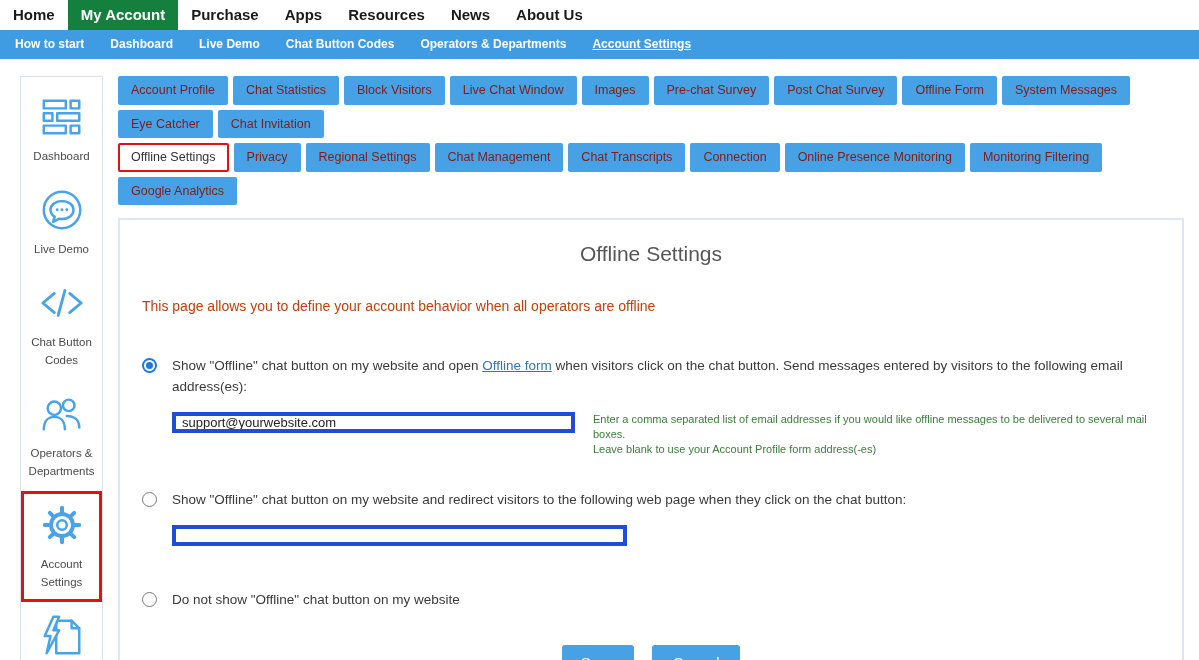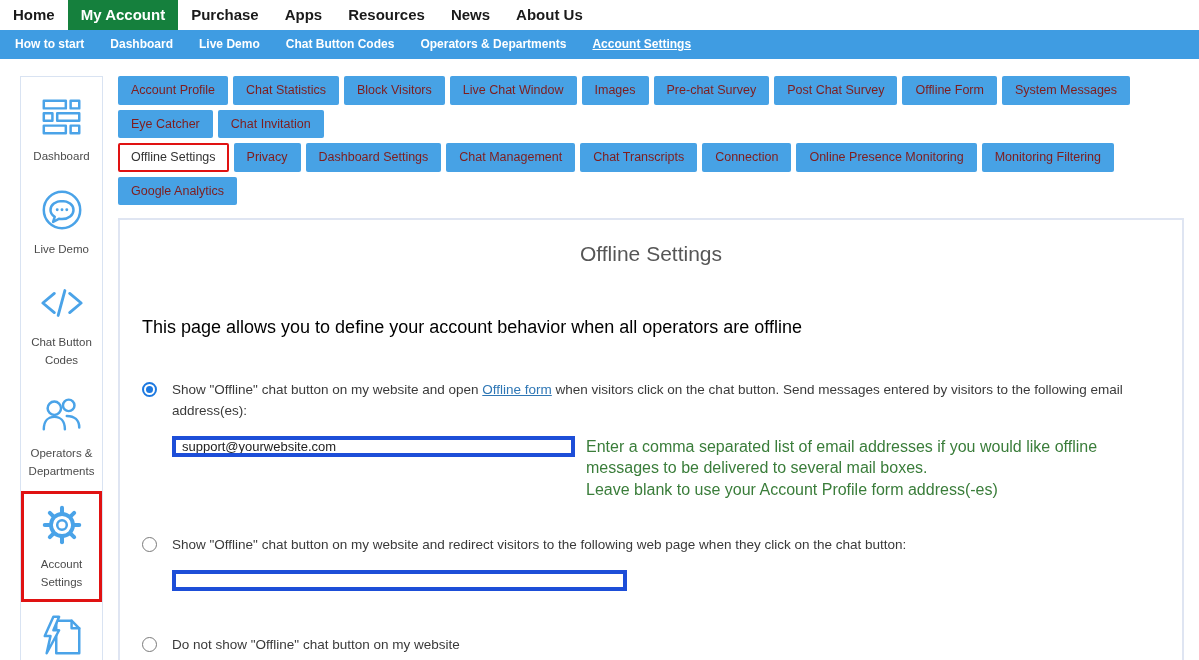--- a/index.html
+++ b/index.html
@@ -43,21 +43,21 @@
   }
   .tab.active {
     background:#ffffff; color:#333333; border:2px solid #e01212; padding:6px 11px;
   }
   
   .panel {
     margin-top:13px; border:2px solid #dfe5f2; background:#ffffff;
     padding:22px 22px 30px; min-height:452px;
   }
   .panel-title { text-align:center; font-size:21px; color:#565656; font-weight:400; }
-  .desc { margin-top:51px; font-size:18px; color:#000000; }
+  .desc { margin-top:32px; font-size:14px; color:#c2410c; }
   .opt { display:flex; align-items:flex-start; margin-top:0; }
   .opt .radio {
     flex:0 0 auto; width:15px; height:15px; border-radius:50%; margin:2px 15px 0 0;
     border:1px solid #7a7a7a; background:#ffffff; position:relative; cursor:pointer;
   }
   .opt .radio.checked { border:2px solid #1d79e0; }
   .opt .radio.checked::after {
     content:""; position:absolute; left:2px; top:2px; width:7px; height:7px;
     border-radius:50%; background:#1d79e0;
   }
@@ -65,21 +65,21 @@
   .opt .txt a { color:#2f77b5; text-decoration:underline; cursor:pointer; }
   .opt1 { margin-top:42px; }
   .opt1 .txt { max-width:990px; }
   .inrow { display:flex; margin:14px 0 0 30px; align-items:flex-start; }
   input.field {
     height:21px; border:4px solid #1d4ed8; font-size:13px; color:#222;
     padding:1px 6px; font-family:"Liberation Sans","DejaVu Sans",sans-serif; background:#fff;
   }
   .email-field { width:403px; }
   .url-field { width:455px; }
-  .hint { margin-left:11px; font-size:16px; color:#3a7d3a; line-height:1.35; max-width:555px; }
+  .hint { margin-left:18px; font-size:11px; color:#3a7d3a; line-height:1.35; max-width:555px; }
   .opt2 { margin-top:34px; }
   .opt3 { margin-top:44px; }
   .btnrow { text-align:center; margin-top:34px; }
   .btn {
     display:inline-block; background:#47a2e5; color:#ffffff; border:none; cursor:pointer;
     font-size:15px; font-family:inherit; padding:9px 0; border-radius:3px; margin:0 7px;
   }
   .btn-save { width:72px; }
   .btn-cancel { width:88px; }
 </style>
@@ -201,21 +201,21 @@
       <div class="tab">Pre-chat Survey</div>
       <div class="tab">Post Chat Survey</div>
       <div class="tab">Offline Form</div>
       <div class="tab">System Messages</div>
       <div class="tab">Eye Catcher</div>
       <div class="tab">Chat Invitation</div>
     </div>
     <div class="tabrow">
       <div class="tab active">Offline Settings</div>
       <div class="tab">Privacy</div>
-      <div class="tab">Dashboard Settings</div>
+      <div class="tab">Regional Settings</div>
       <div class="tab">Chat Management</div>
       <div class="tab">Chat Transcripts</div>
       <div class="tab">Connection</div>
       <div class="tab">Online Presence Monitoring</div>
       <div class="tab">Monitoring Filtering</div>
       <div class="tab">Google Analytics</div>
     </div>
 
     <div class="panel">
       <div class="panel-title">Offline Settings</div>

